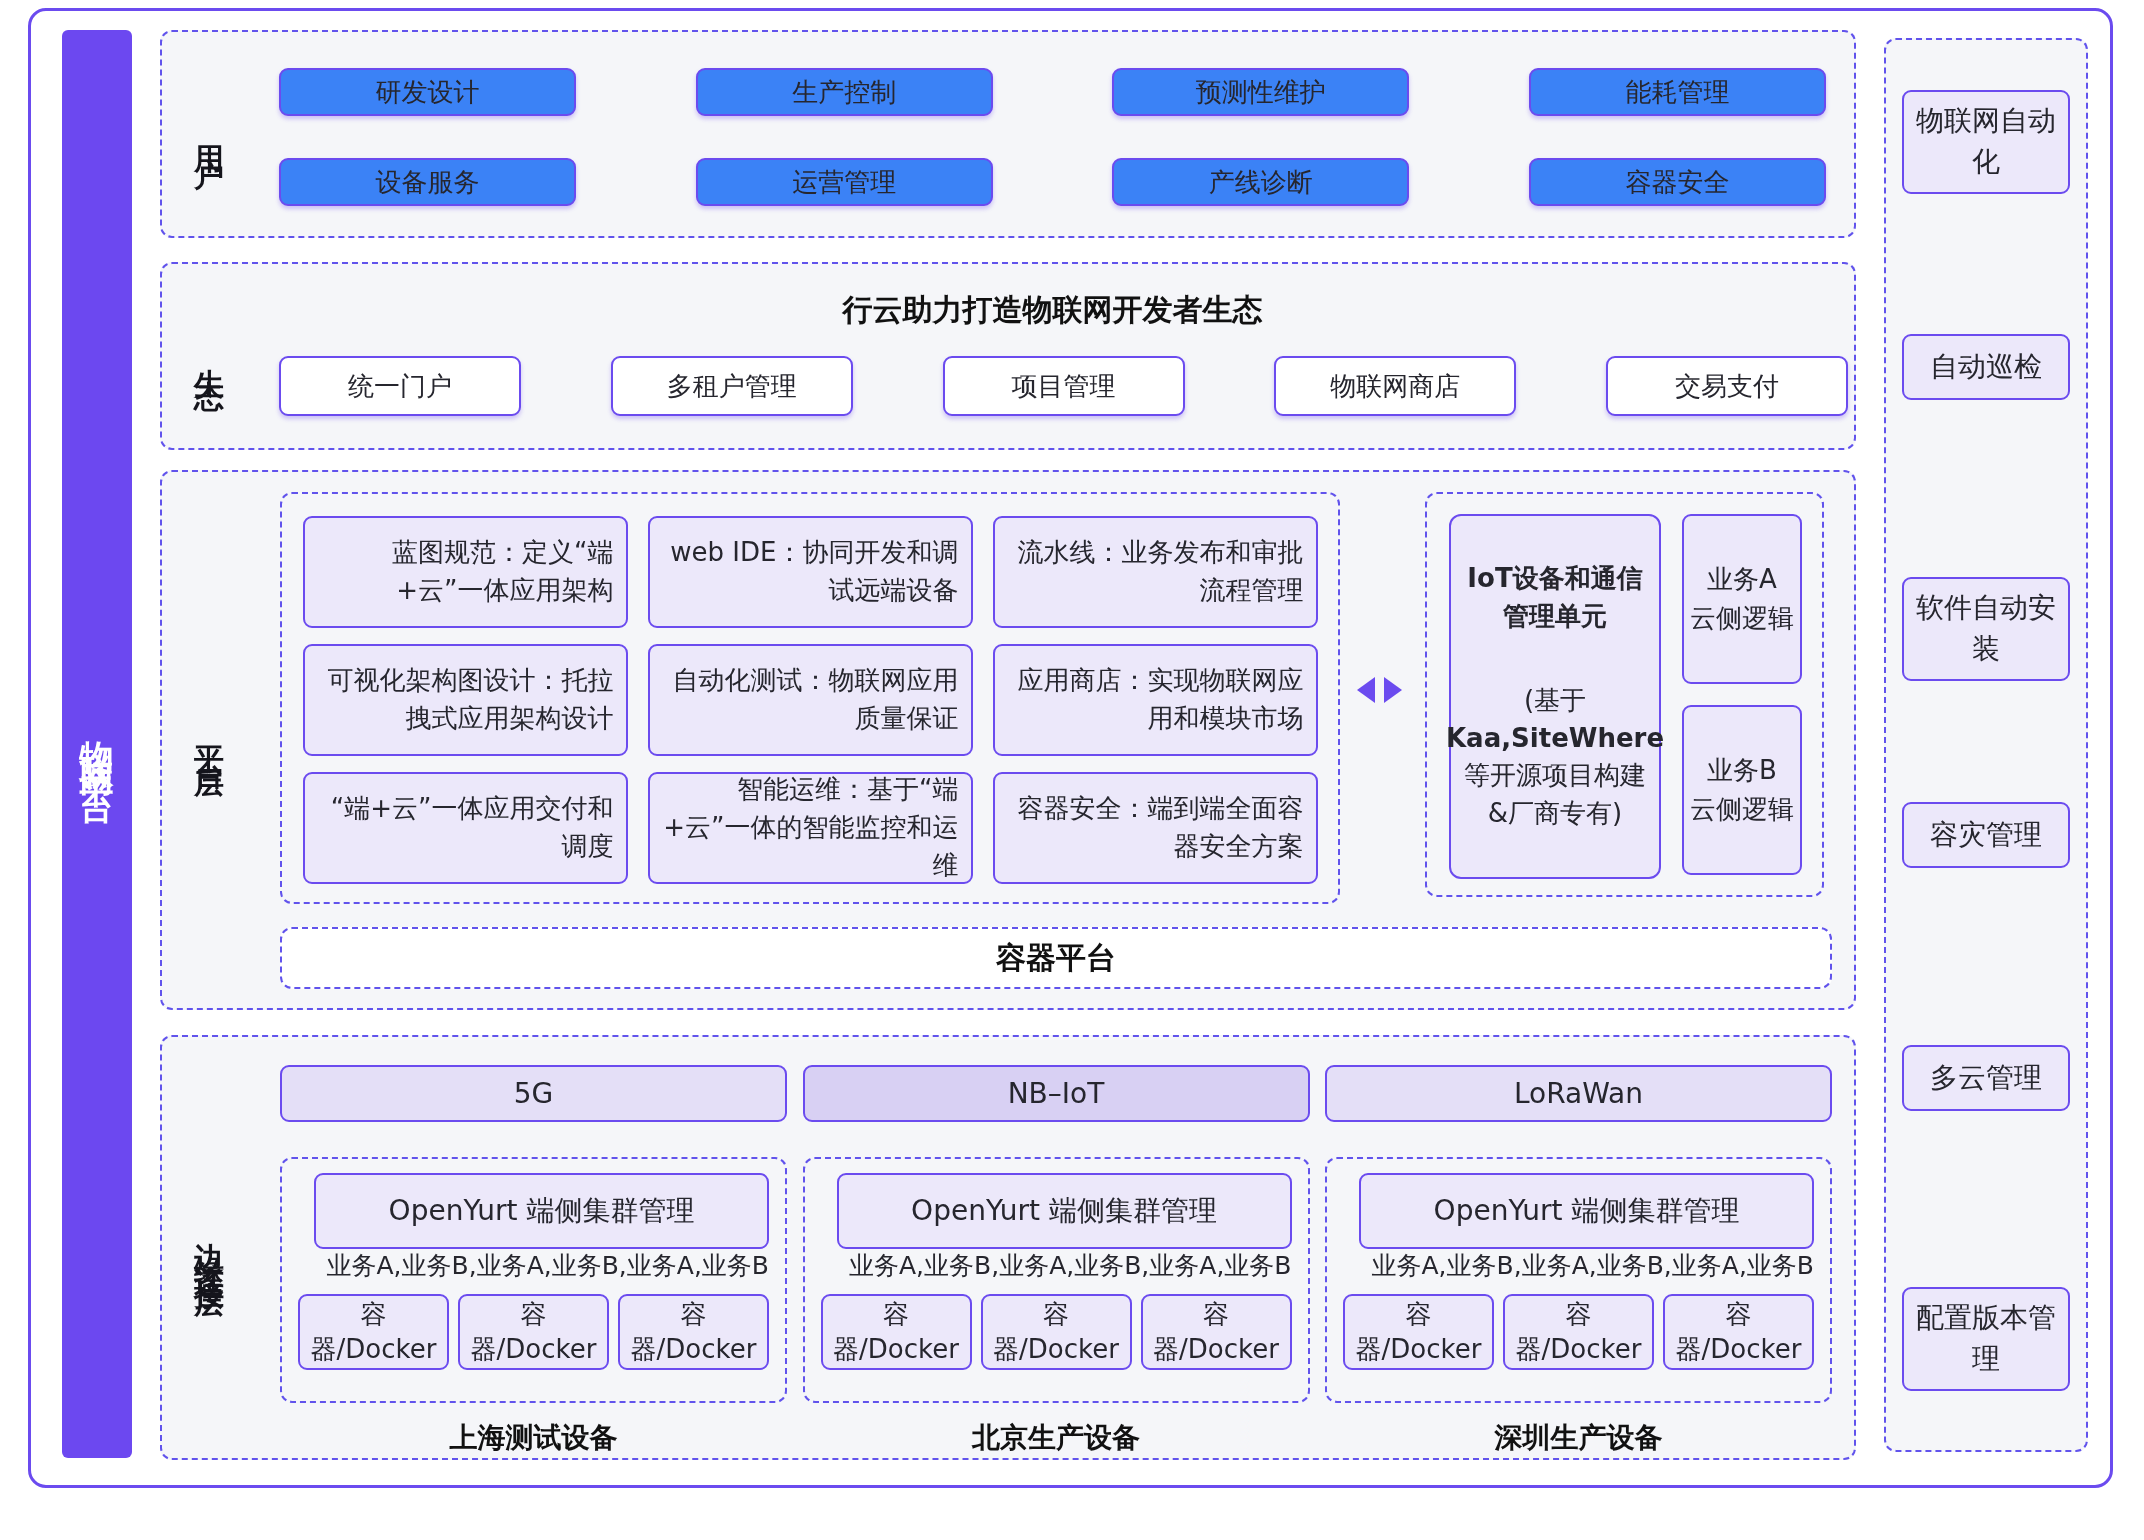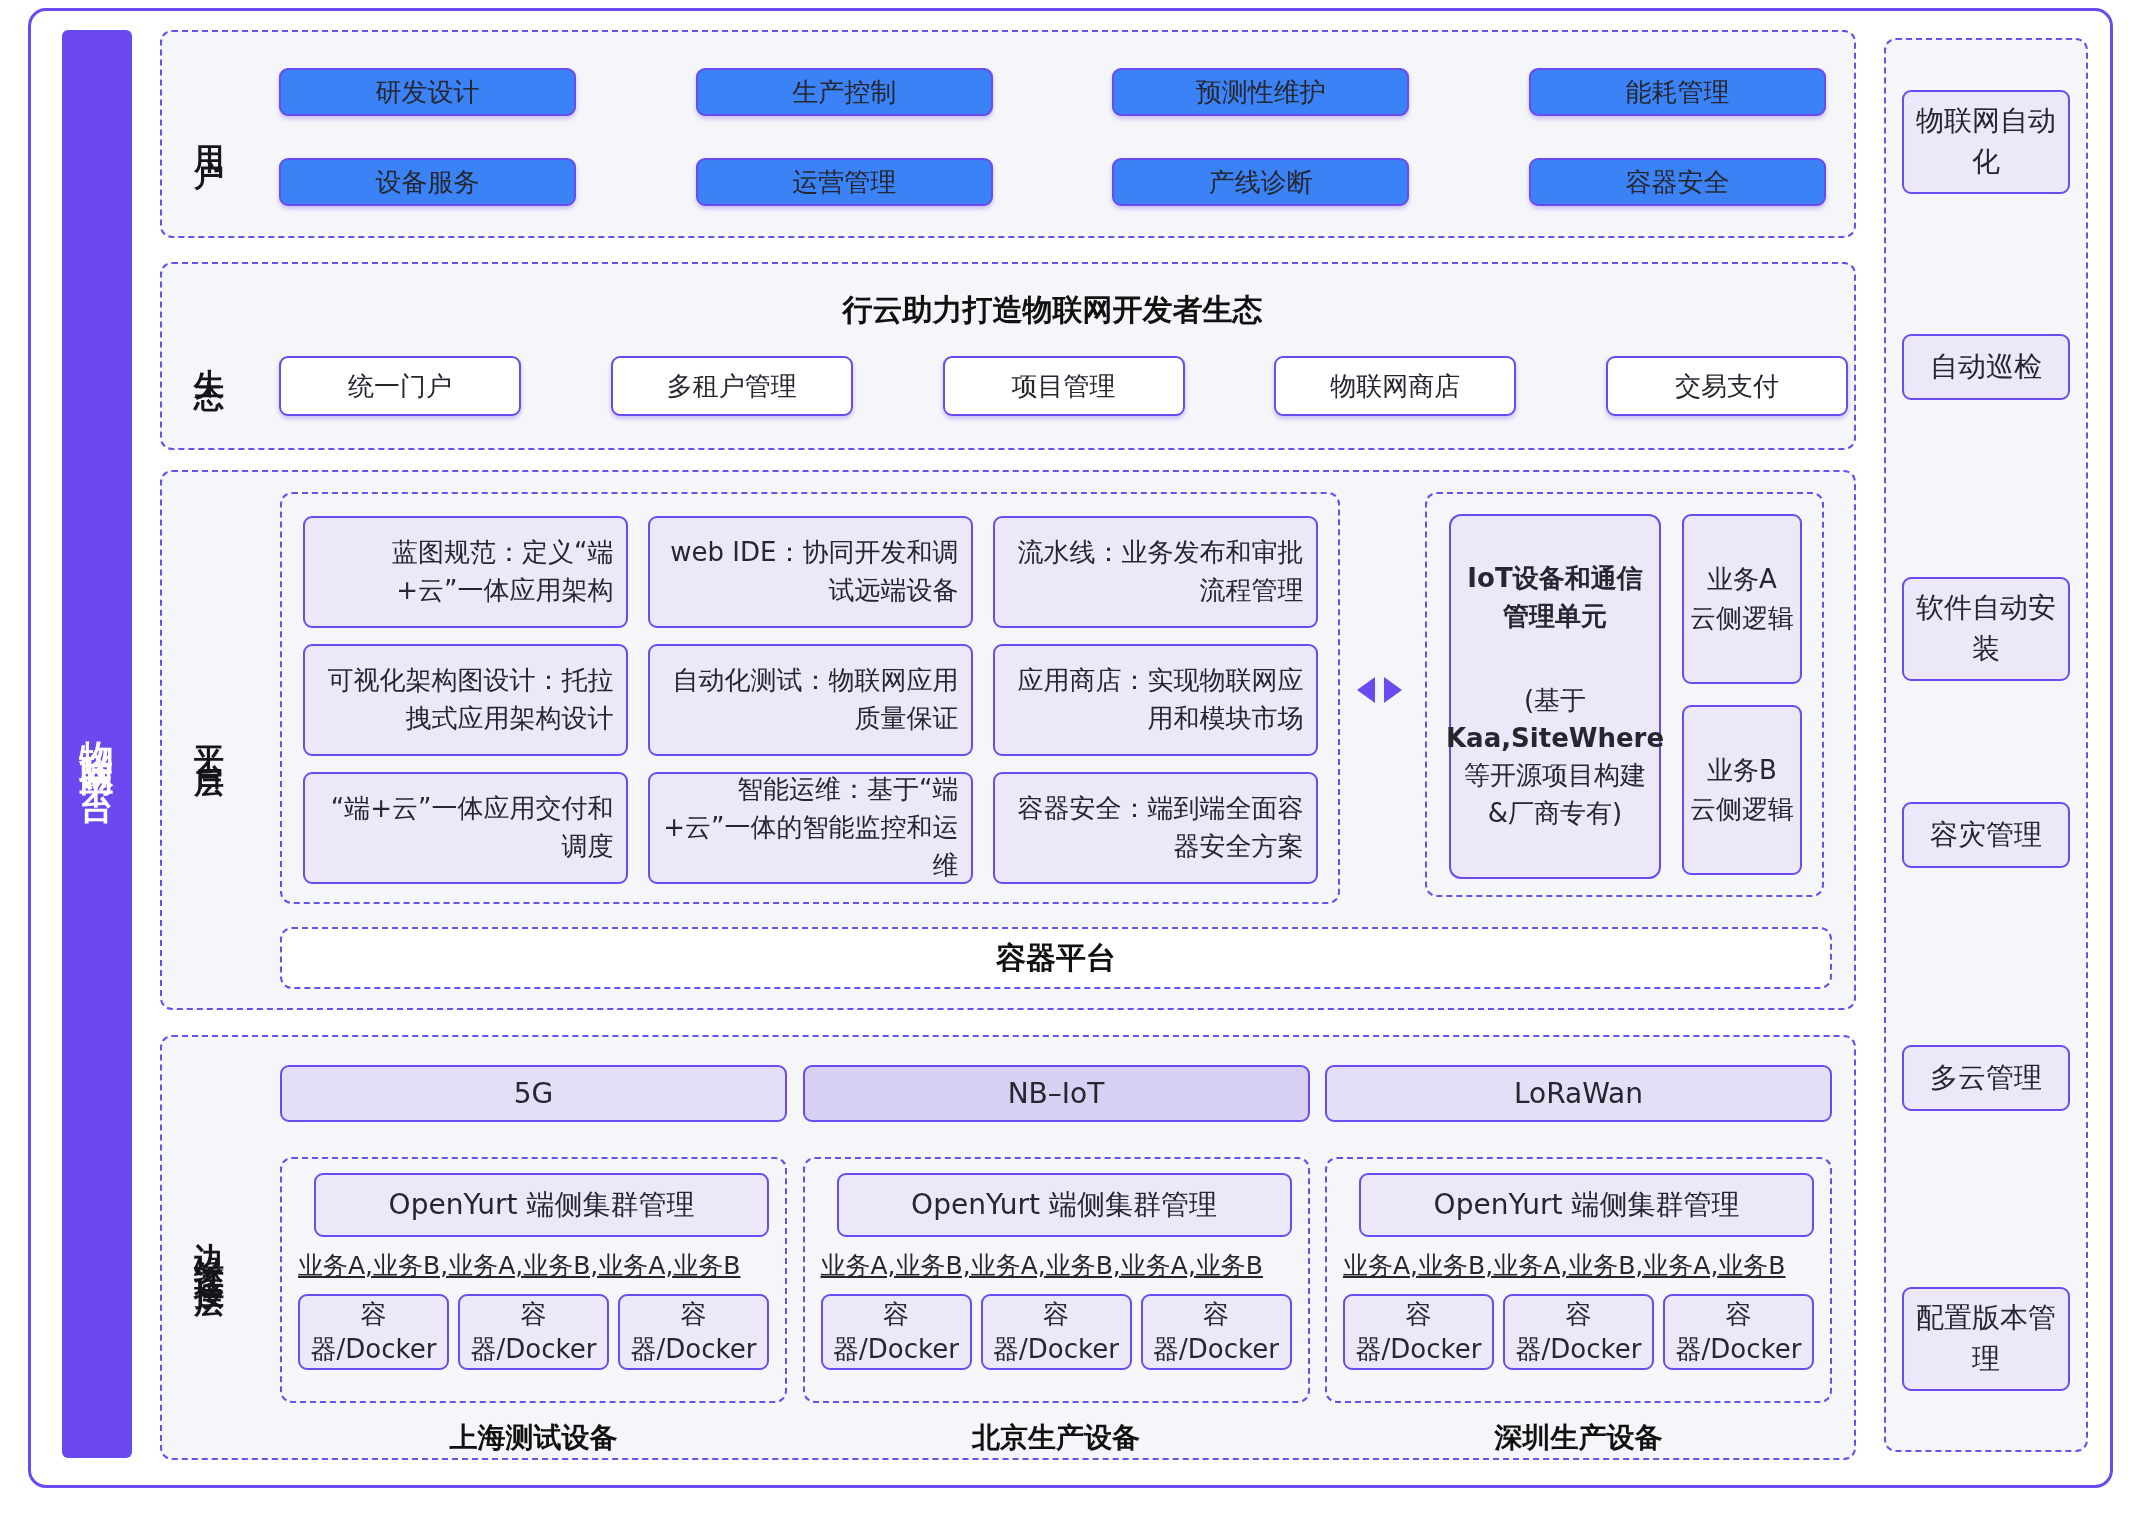--- a/index.html
+++ b/index.html
@@ -61,22 +61,22 @@
     border-radius:12px;background:#fff;display:flex;align-items:center;justify-content:center;
     font-size:30px;font-weight:700;color:#111;box-sizing:border-box;}
   
   .net-row{position:absolute;left:118px;top:28px;width:1552px;display:flex;justify-content:space-between;}
   .net{width:507px;height:57px;background:var(--net);border:2px solid var(--accent);border-radius:9px;
     display:flex;align-items:center;justify-content:center;font-size:28px;box-sizing:border-box;}
   .net.nb{background:var(--nb);}
   .edge-cols{position:absolute;left:118px;top:120px;width:1552px;display:flex;justify-content:space-between;}
   .edge-col{width:507px;}
   .edge-group{height:246px;border:2px dashed var(--dash);border-radius:12px;box-sizing:border-box;padding:14px 16px;}
-  .cluster-box{height:64px;background:var(--lav);font-size:28px;margin-left:16px;}
-  .services{text-align:left;font-size:25px;margin-top:12px;white-space:nowrap;text-decoration:underline;}
+  .cluster-box{height:76px;background:var(--lav);font-size:28px;margin-left:16px;}
+  .services{text-align:right;font-size:25px;margin-top:0;white-space:nowrap;}
   .docker-row{display:flex;justify-content:space-between;margin-top:12px;gap:9px;}
   .docker-row .box{flex:1;height:76px;background:var(--lav);font-size:26px;}
   .device-label{text-align:center;font-size:28px;font-weight:700;margin-top:16px;color:#111;}
   
   .rail{position:absolute;left:1884px;top:38px;width:204px;height:1414px;border:2px dashed var(--dash);
     border-radius:12px;background:var(--secbg);box-sizing:border-box;}
   .rail .box{position:absolute;left:50%;transform:translateX(-50%);width:168px;background:var(--lav);
     font-size:28px;line-height:1.45;padding:6px 10px;}
   .r0{top:50px;height:104px;} .r1{top:294px;height:66px;} .r2{top:537px;height:104px;}
   .r3{top:762px;height:66px;} .r4{top:1005px;height:66px;} .r5{top:1247px;height:104px;}

